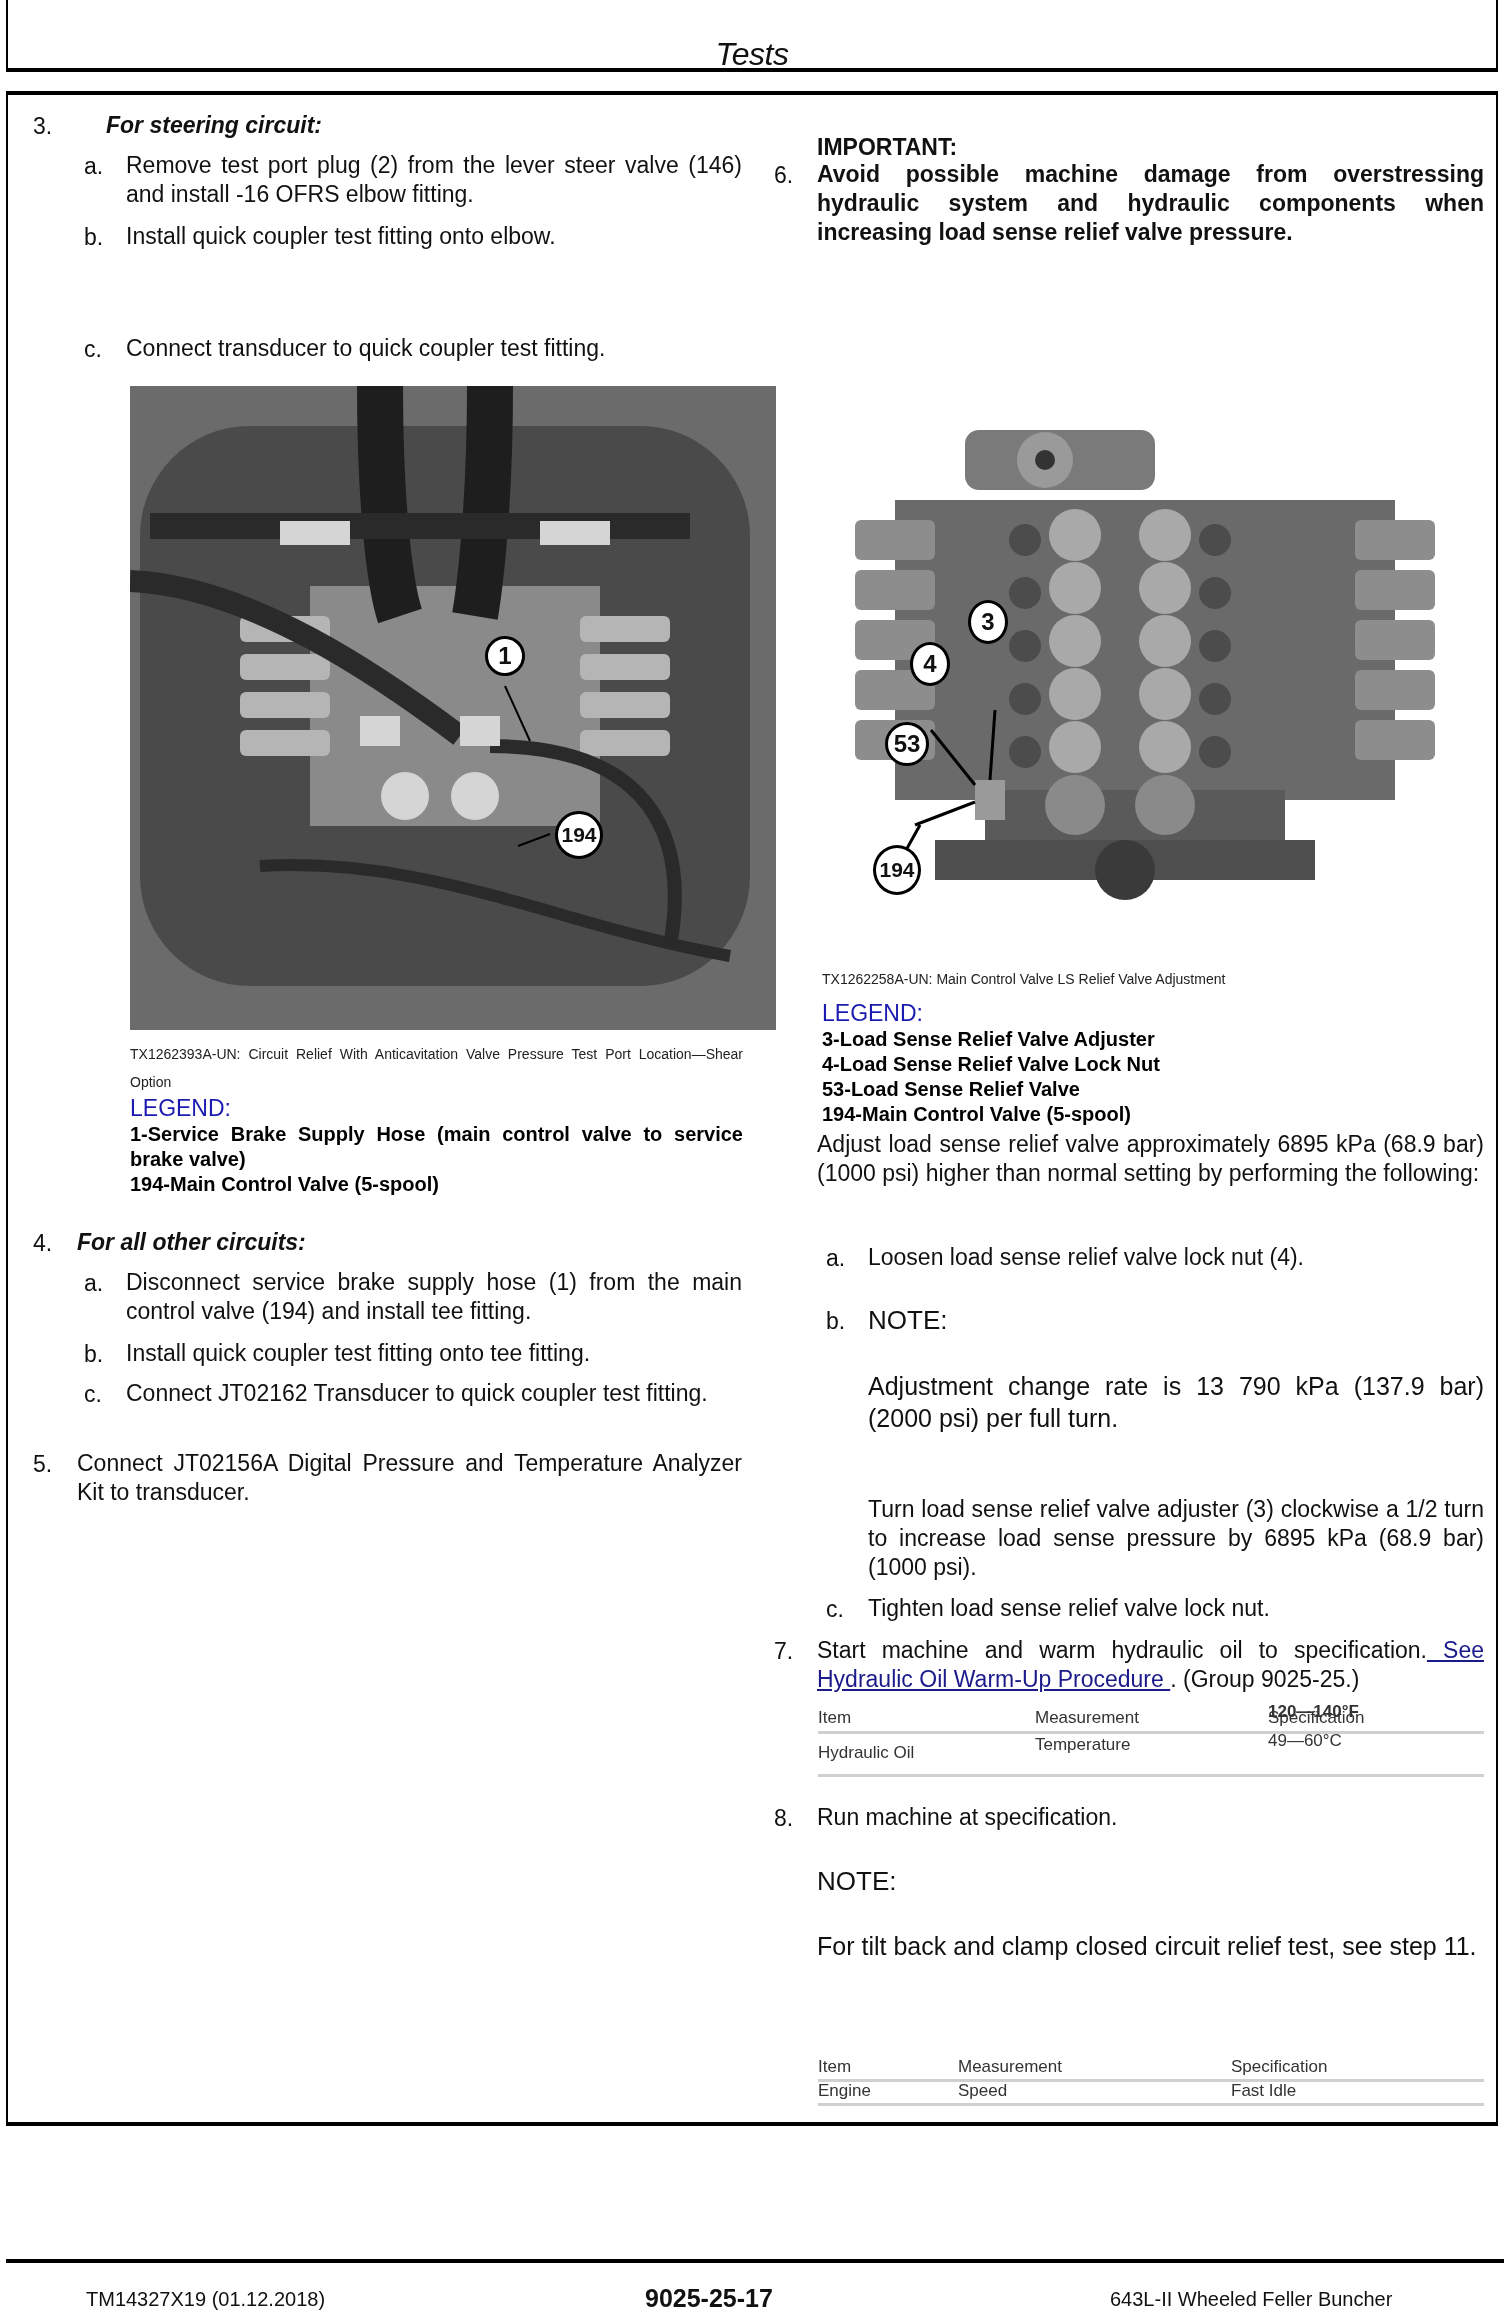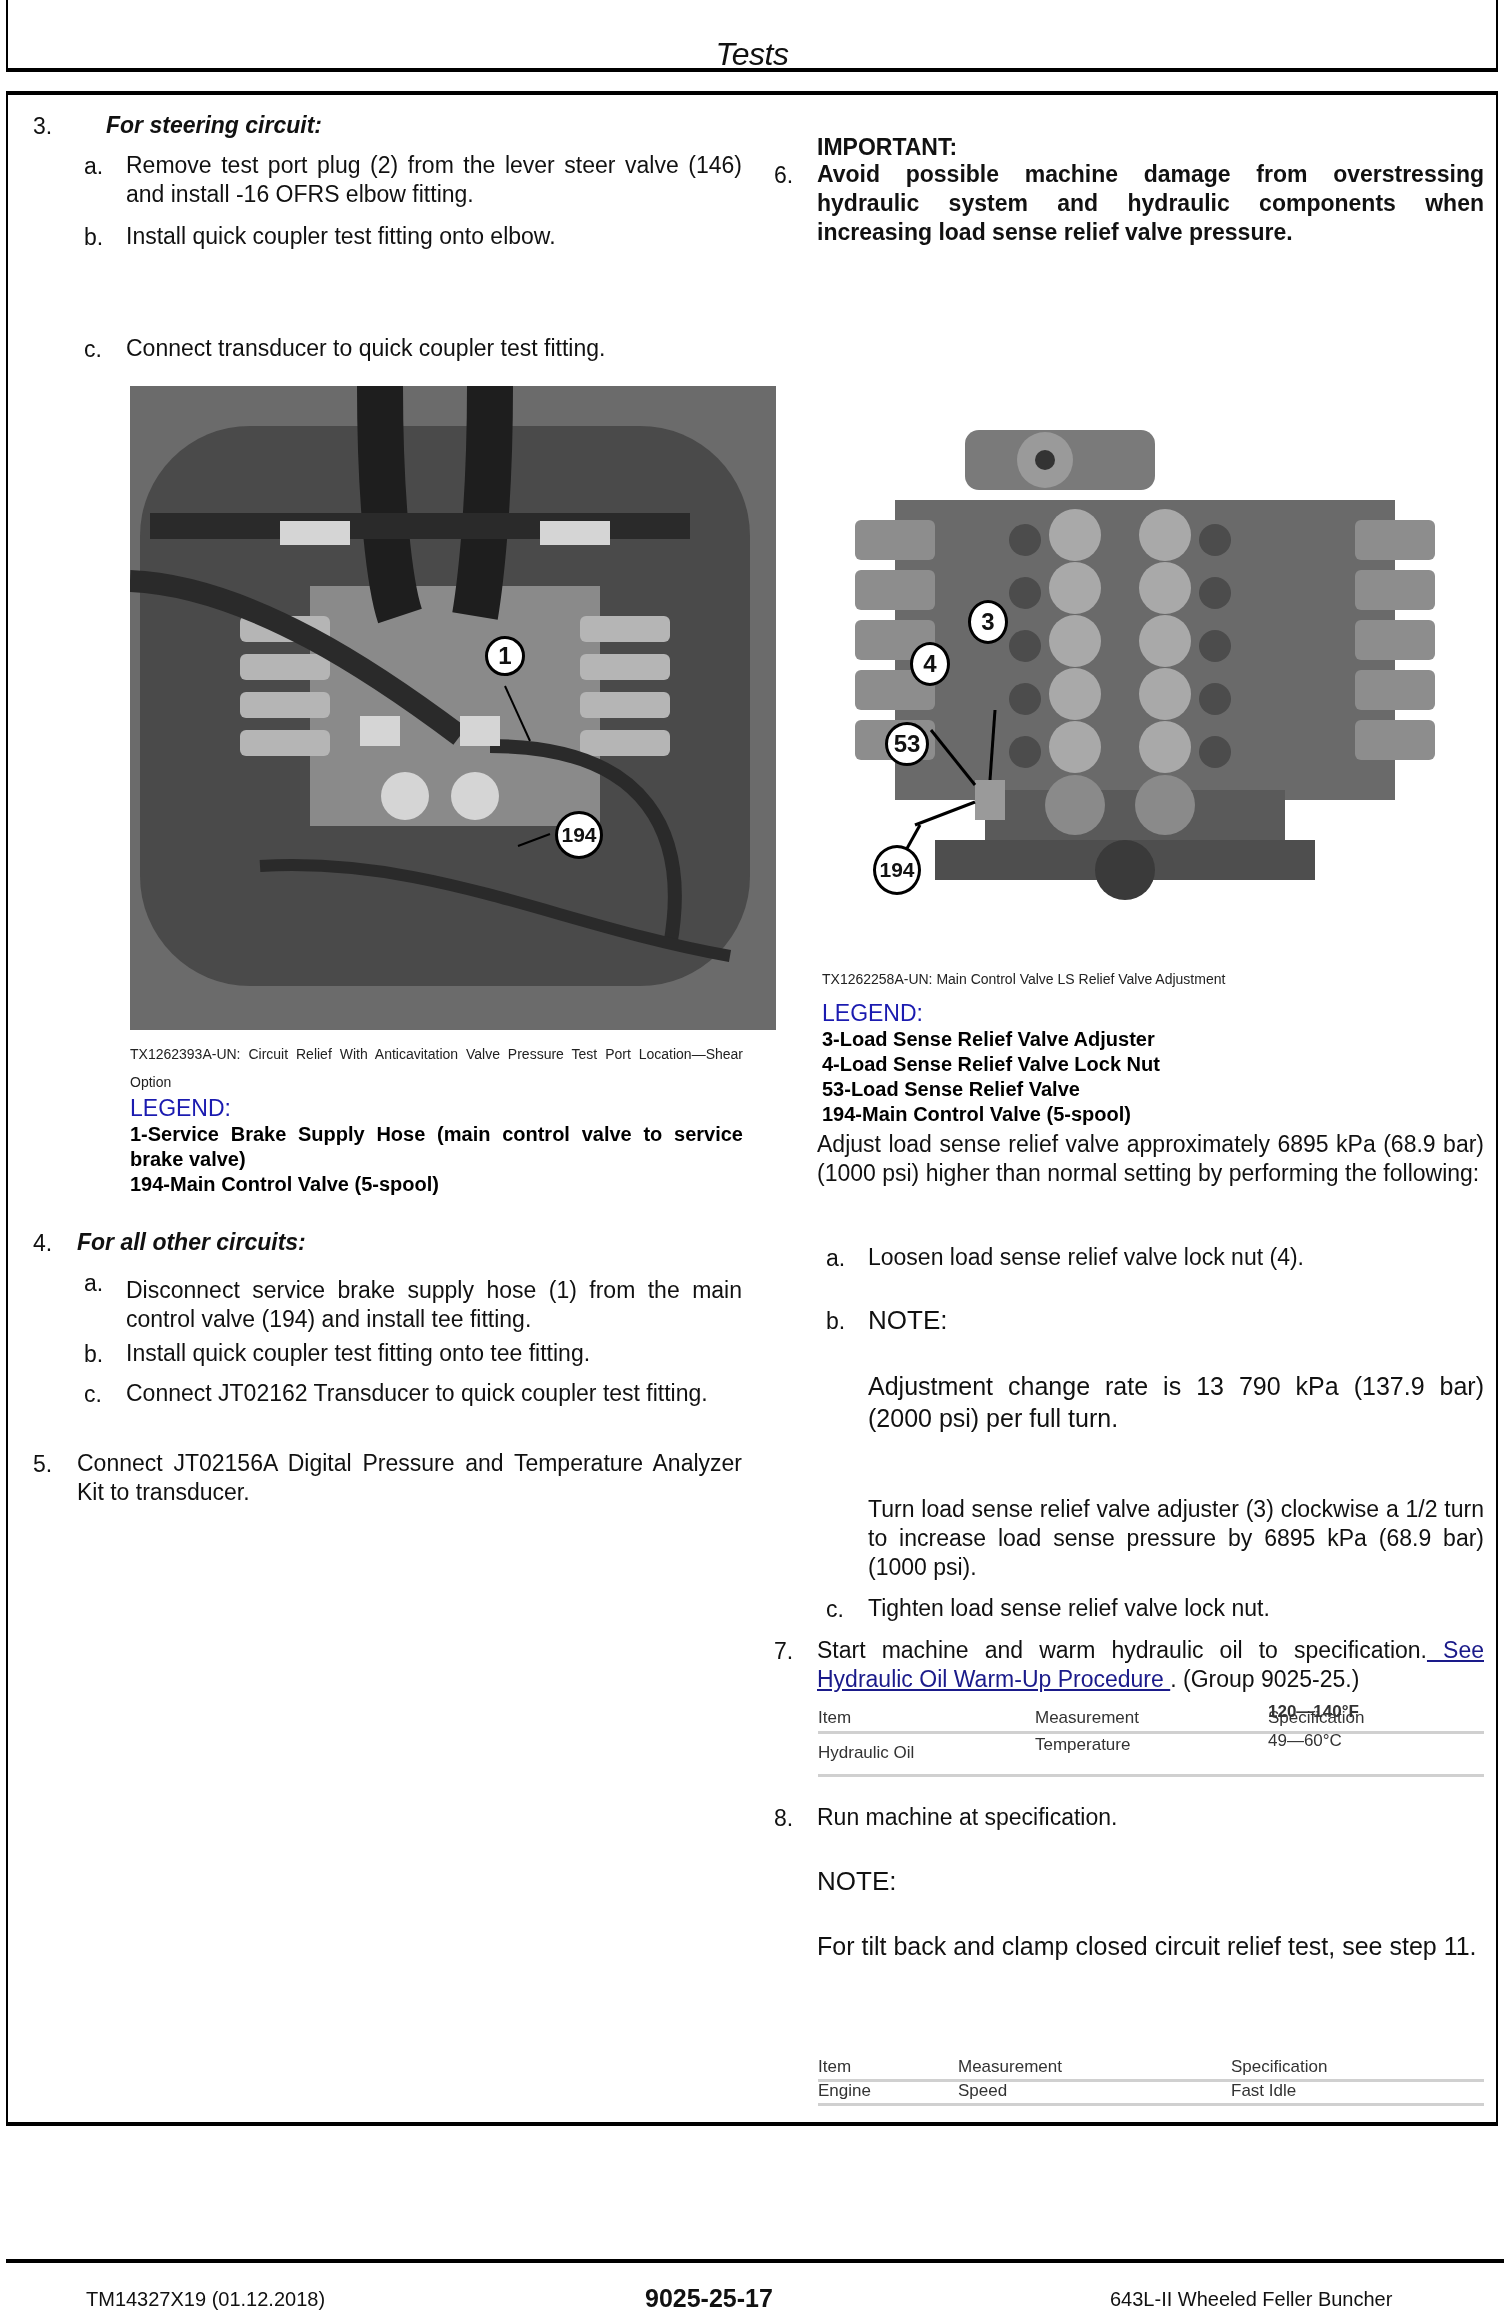--- a/index.html
+++ b/index.html
@@ -85,21 +85,21 @@
 
 <div class="abs caption j" style="left:130px;top:1040px;width:613px;">TX1262393A-UN: Circuit Relief With Anticavitation Valve Pressure Test Port Location—Shear Option</div>
 <div class="abs legend-title" style="left:130px;top:1095px;">LEGEND:</div>
 <div class="abs legend-item j" style="left:130px;top:1122px;width:613px;">1-Service Brake Supply Hose (main control valve to service brake valve)</div>
 <div class="abs legend-item" style="left:130px;top:1172px;">194-Main Control Valve (5-spool)</div>
 
 <div>
   <span class="num" style="left:33px;top:1230px;">4.</span>
   <span class="abs t24 bi" style="left:77px;top:1228px;">For all other circuits:</span>
   <span class="num" style="left:84px;top:1270px;">a.</span>
-  <div class="abs t24 j" style="left:126px;top:1268px;width:616px;margin-top:8px;">Disconnect service brake supply hose (1) from the main control valve (194) and install tee fitting.</div>
+  <div class="abs t24 j" style="left:126px;top:1268px;width:616px;">Disconnect service brake supply hose (1) from the main control valve (194) and install tee fitting.</div>
   <span class="num" style="left:84px;top:1341px;">b.</span>
   <div class="abs t24" style="left:126px;top:1339px;">Install quick coupler test fitting onto tee fitting.</div>
   <span class="num" style="left:84px;top:1381px;">c.</span>
   <div class="abs t24 j" style="left:126px;top:1379px;width:616px;">Connect JT02162 Transducer to quick coupler test fitting.</div>
 </div>
 
 <div>
   <span class="num" style="left:33px;top:1451px;">5.</span>
   <div class="abs t24 j" style="left:77px;top:1449px;width:665px;">Connect JT02156A Digital Pressure and Temperature Analyzer Kit to transducer.</div>
 </div>

